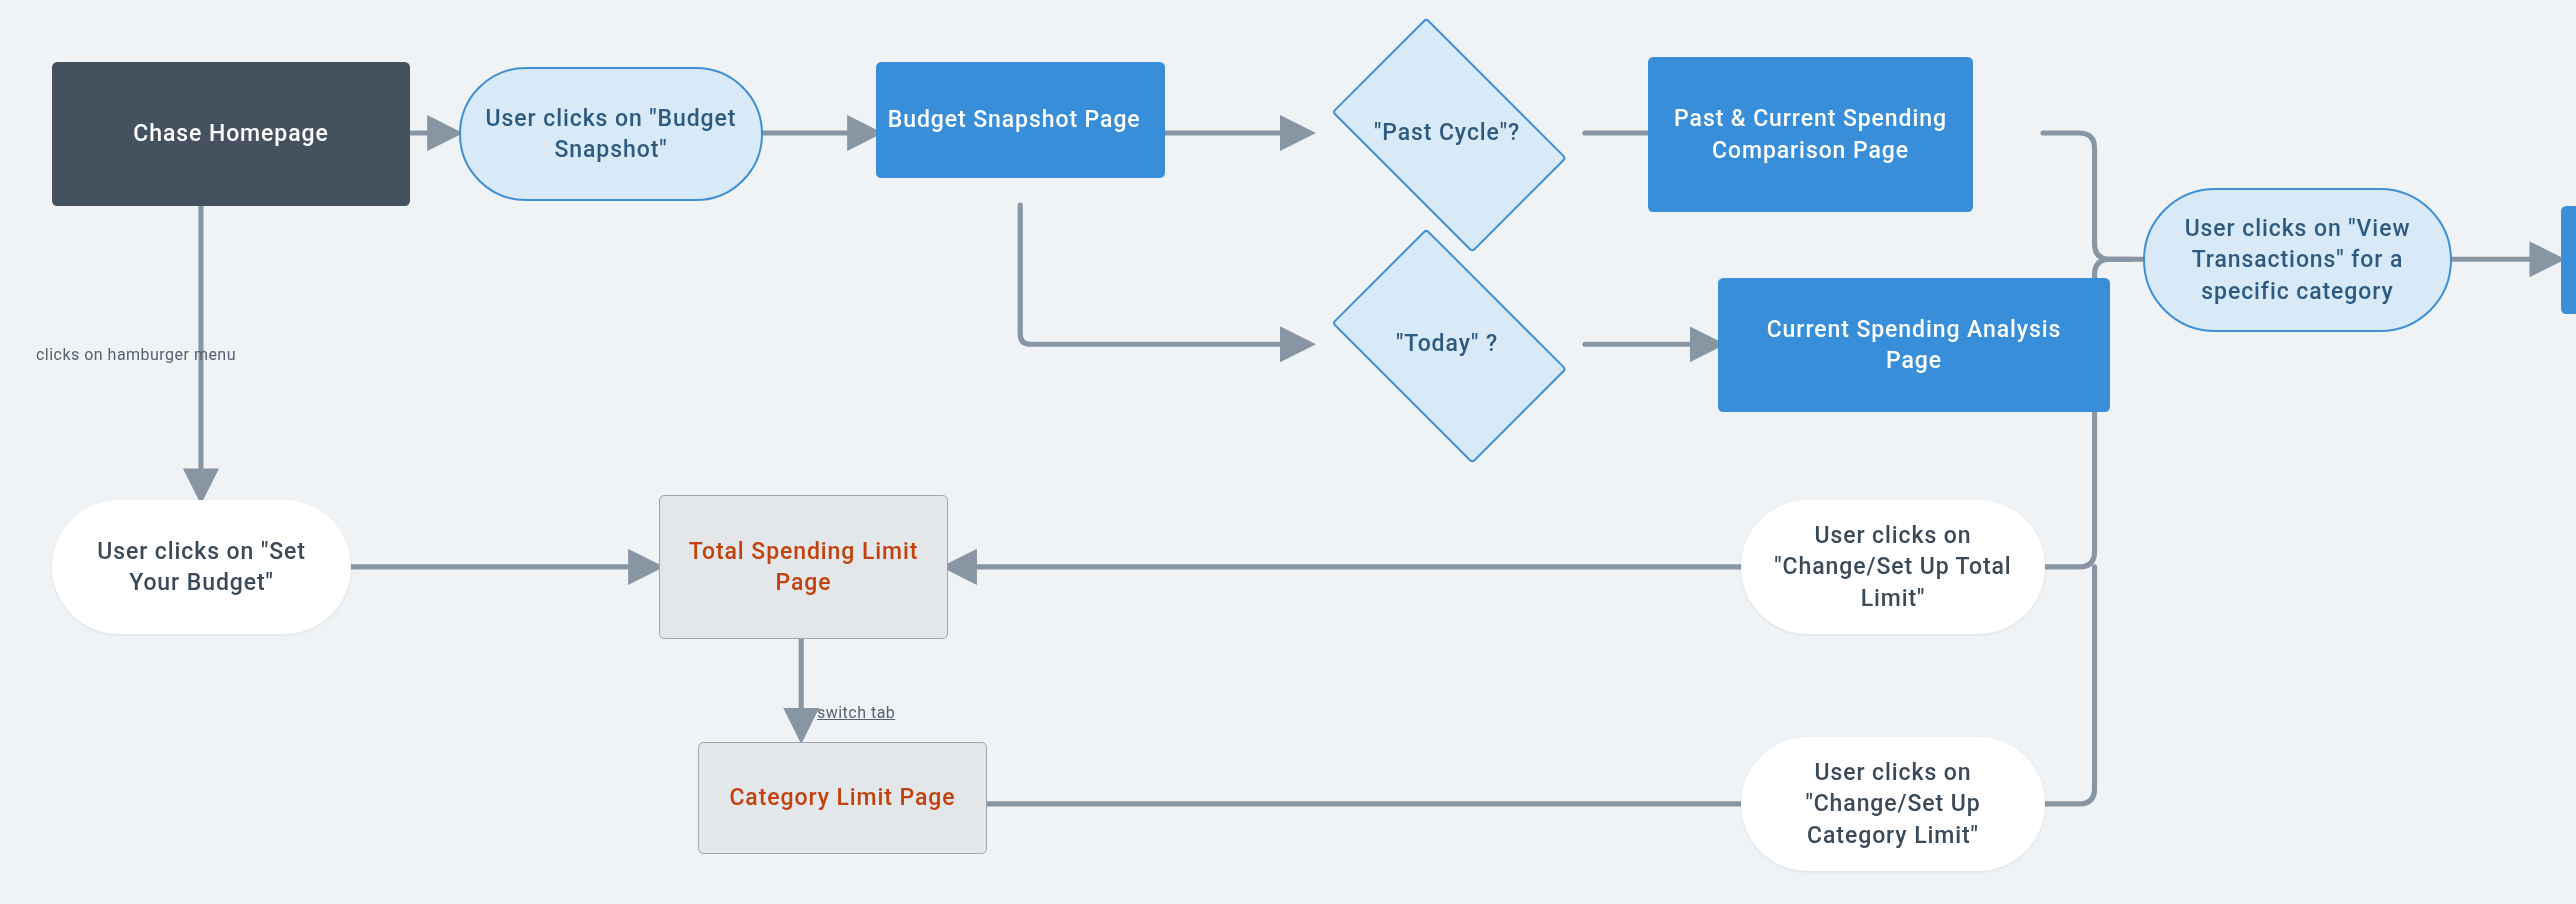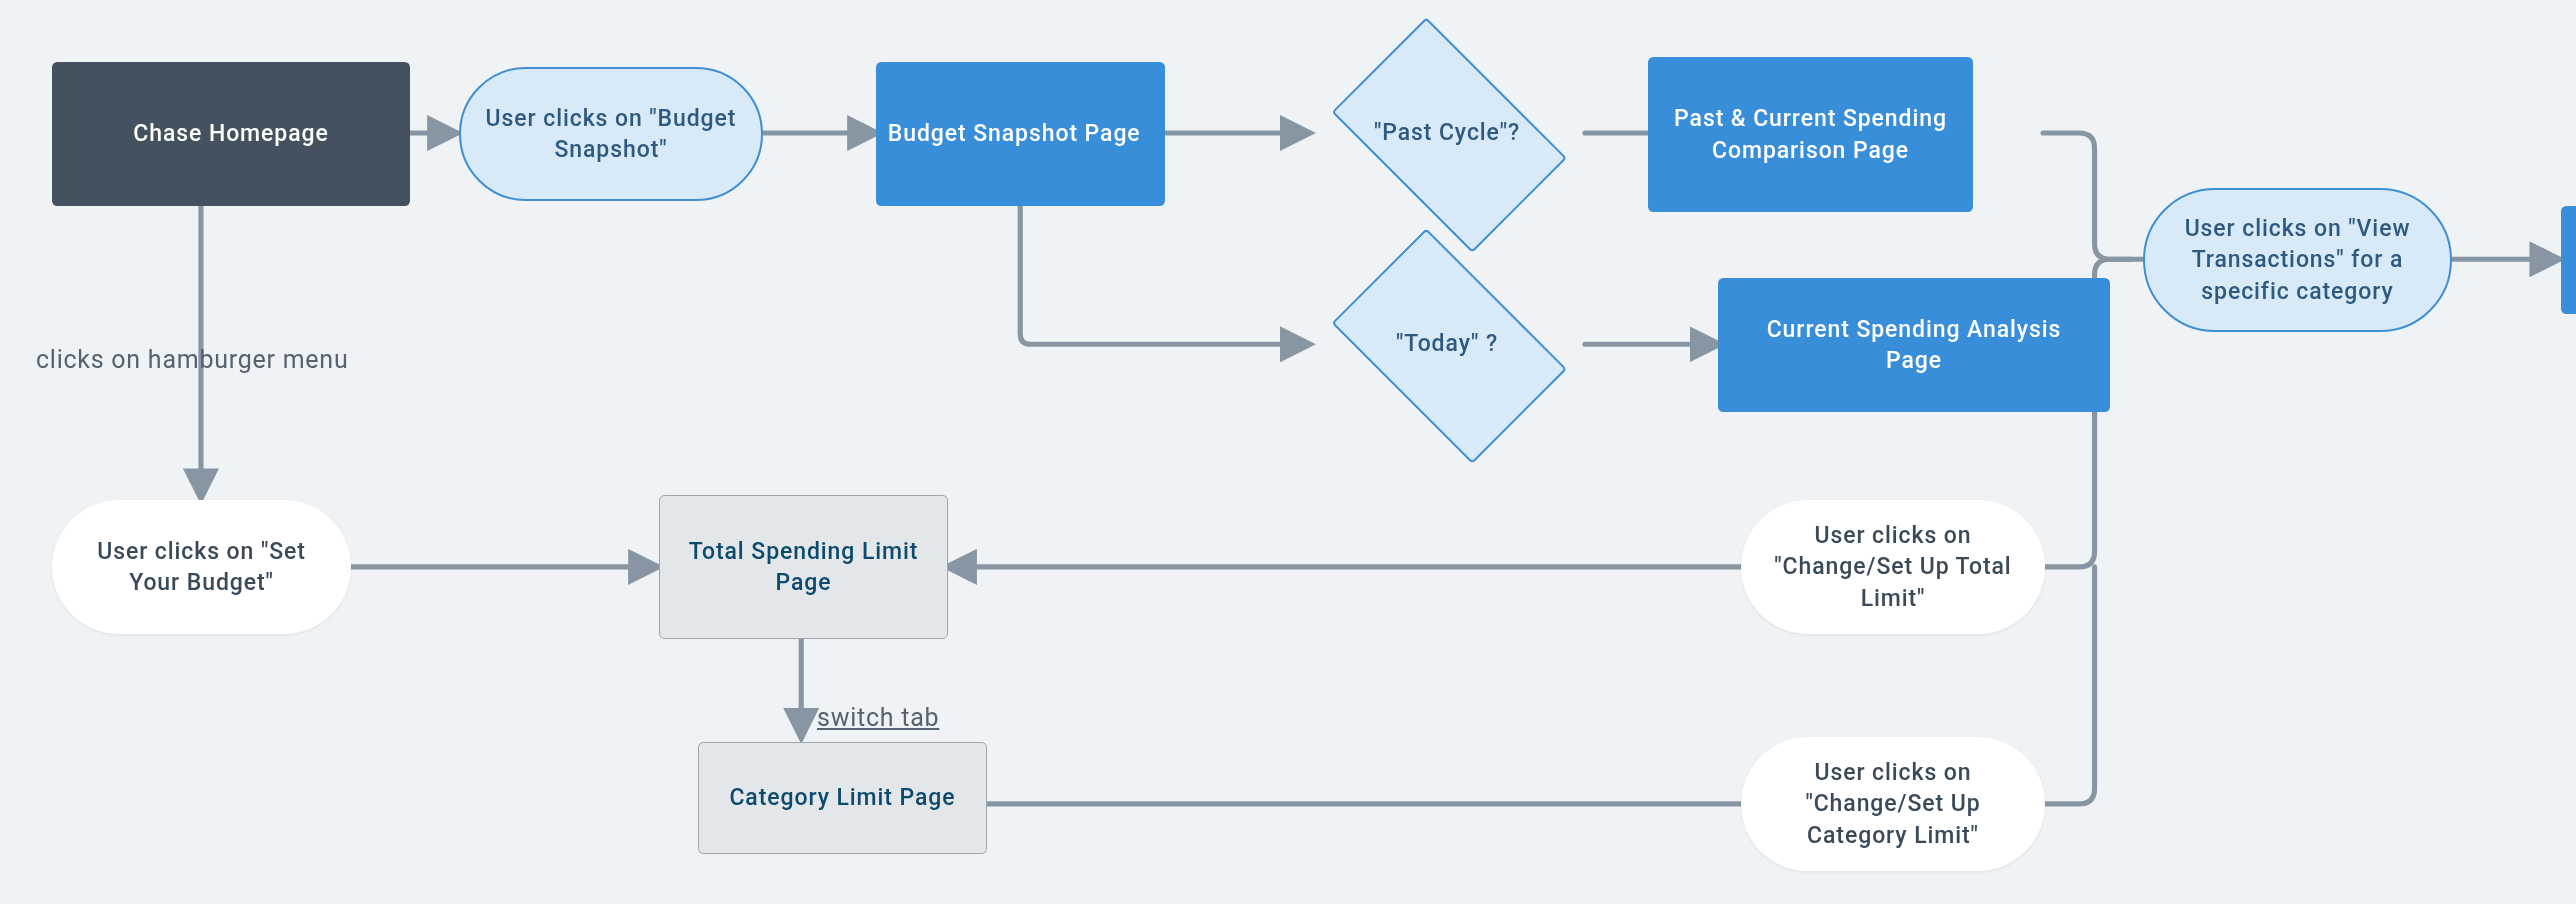--- a/index.html
+++ b/index.html
@@ -56,21 +56,21 @@
   }
   
   .page {
     background: #388ed8;
     color: #ffffff;
     border-radius: 5.2px;
   }
   
   .page-light {
     background: #e4e7ea;
-    color: #0c4a6e;
+    color: #c2410c;
     border: 1.5px solid #9aa6b2;
     border-radius: 5.2px;
   }
   
   .decision-wrap {
     position: absolute;
     display: flex;
     align-items: center;
     justify-content: center;
   }
@@ -88,21 +88,21 @@
   .decision-wrap .dlabel {
     position: relative;
     color: #2e5a80;
     font-size: 23px;
     font-weight: 500;
     letter-spacing: 0.04em;
     text-align: center;
   }
   .edge-label {
     position: absolute;
-    font-size: 25px;
+    font-size: 16px;
     color: #55626f;
     letter-spacing: 0.03em;
   }
 </style>
 </head>
 <body>
 
 <div class="canvas">
 
   <svg class="edges" viewBox="0 0 5568 1756" width="2869" height="905">
@@ -149,21 +149,21 @@
   </svg>
 
   <div class="node start" style="left:52px; top:62px; width:358px; height:144px;">
     <span>Chase Homepage</span>
   </div>
 
   <div class="node action" style="left:459px; top:67px; width:304px; height:134px;">
     <span>User clicks on "Budget Snapshot"</span>
   </div>
 
-  <div class="node page" style="left:876px; top:62px; width:289px; height:144px;padding-left:8px;">
+  <div class="node page" style="left:876px; top:62px; width:289px; height:116px;padding-left:8px;">
     <span>Budget Snapshot Page</span>
   </div>
 
   <div class="decision-wrap" style="left:1308px; top:40px; width:278px; height:185px;">
     <div class="diamond"></div>
     <div class="dlabel">"Past Cycle"?</div>
   </div>
 
   <div class="decision-wrap" style="left:1308px; top:251px; width:278px; height:185px;">
     <div class="diamond"></div>

